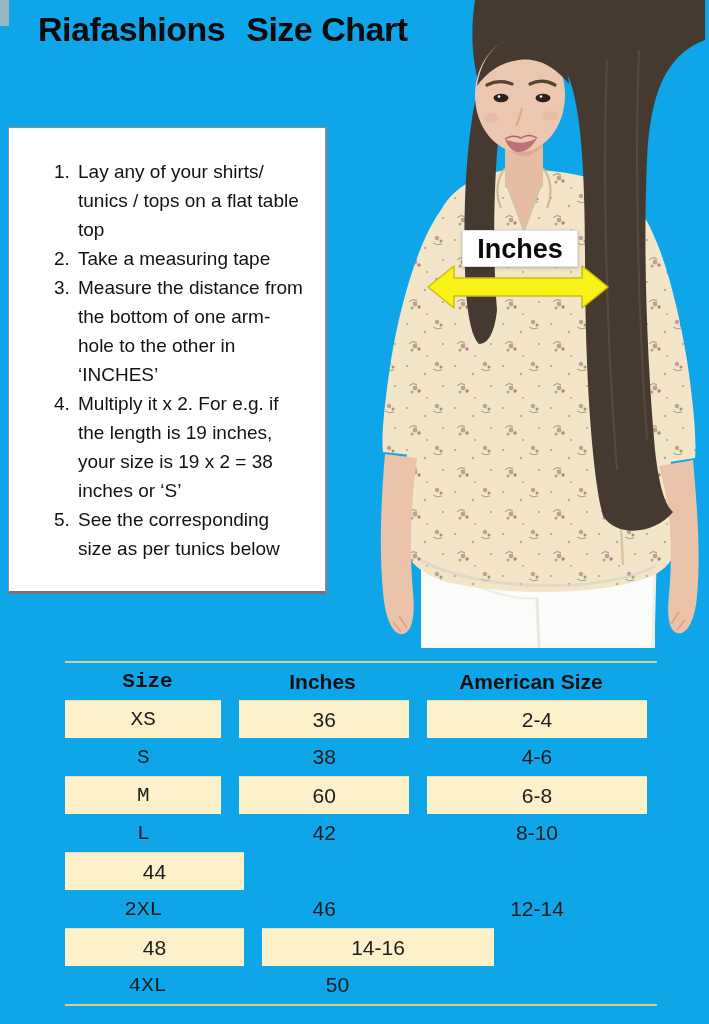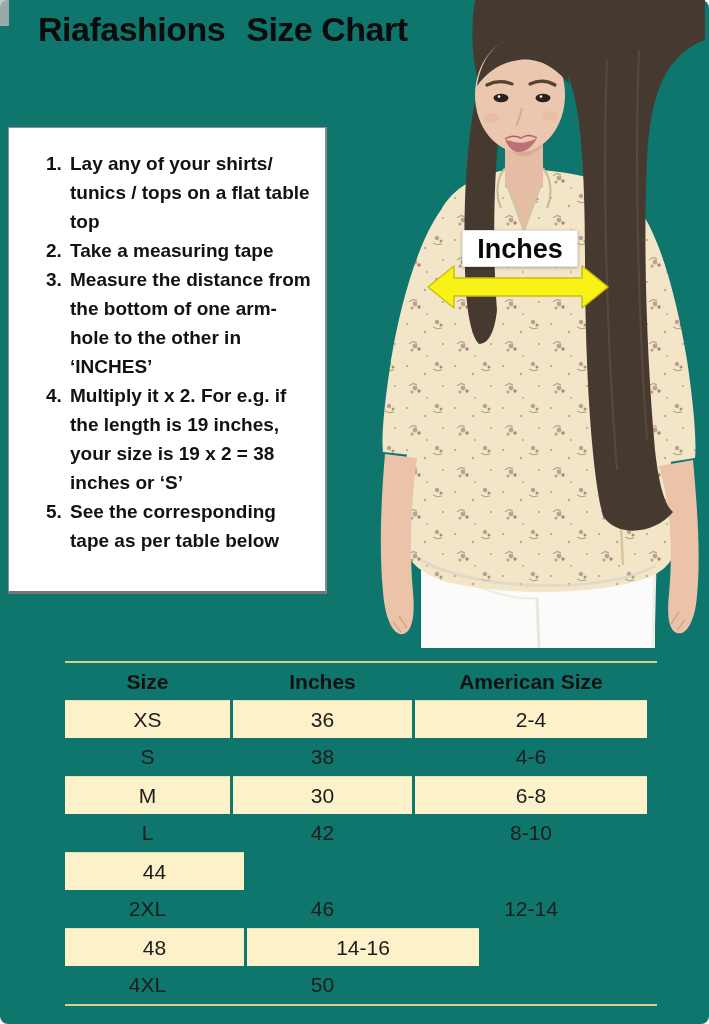--- a/index.html
+++ b/index.html
@@ -7,64 +7,64 @@
     --rule:#d5cd92;
     --arrow-fill:#f8f216;
     --arrow-stroke:#c8bd10;
   }
   *{margin:0;padding:0;box-sizing:border-box;}
   html,body{background:#ffffff;}
   body{
     width:709px;height:1024px;position:relative;overflow:hidden;
     font-family:"Liberation Sans", sans-serif;color:#111;
   }
-  .stage{position:absolute;inset:0;background:#0f766e;border-radius:8px;}
+  .stage{position:absolute;inset:0;background:#0ea5e9;}
 
   
   .artifact{position:absolute;left:0;top:0;width:9px;height:26px;background:#b9b9b9;opacity:.8;}
 
   
   .title-row{position:absolute;left:38px;top:10px;display:flex;gap:21px;align-items:baseline;}
   .title-row .t{font-size:34px;font-weight:700;color:#0b0b0b;letter-spacing:-0.5px;}
   .subtitle{position:absolute;left:28px;top:97px;font-size:19px;color:#0d0d0d;}
 
   
   .ibox{
     position:absolute;left:8px;top:127px;width:319px;height:467px;
     background:#fff;border:1px solid #8f8f8f;border-bottom:3px solid #757575;
     border-right:2px solid #8a8a8a;
     padding:13px 6px 0 12px;
   }
-  .ibox ol{margin:8px;padding-left:38px;font-weight:bold;}
+  .ibox ol{margin:16px;padding-left:38px;}
   .ibox li{
     font-size:19px;line-height:29px;color:#121212;padding-left:3px;
   }
 
   
   .photo{position:absolute;left:355px;top:0;width:354px;height:652px;}
 
   
   .inches-label{
     position:absolute;left:462px;top:230px;width:116px;height:37px;
     background:#fff;border:1px solid #e2e2e2;box-shadow:0 1px 3px rgba(0,0,0,.25);
     font-size:27px;font-weight:700;color:#0a0a0a;text-align:center;line-height:36px;
   }
   .inches-arrow{position:absolute;left:427px;top:264px;width:182px;height:46px;}
 
   
   .size-table{position:absolute;left:65px;top:661px;width:592px;}
   .rule{height:2px;background:var(--rule);width:100%;}
   .thead{display:flex;gap:3px;height:37px;align-items:center;width:582px;}
-  .trow{display:flex;gap:3px;height:38px;width:582px;}
+  .trow{display:flex;gap:18px;height:38px;width:582px;}
   .cell,.hcell{
     display:flex;align-items:center;justify-content:center;
     font-size:21px;color:#1c1c1c;
   }
   .hcell{font-weight:700;color:#111;}
-  .c0{width:165px;}
+  .c0{width:165px;font-family:Liberation Mono, monospace;}
   .c1{width:179px;}
   .c2{width:232px;}
   .trow.striped .cell{background:var(--stripe);border-top:1px solid #ecdfae;}
 </style>
 </head>
 <body>
 
 <div class="stage">
 
   <div class="artifact"></div>
@@ -74,21 +74,21 @@
     <span class="t">Size Chart</span>
   </div>
 
 
   <div class="ibox">
     <ol id="instruction-list">
         <li>Lay any of your shirts/ tunics / tops on a flat table top</li>
         <li>Take a measuring tape</li>
         <li>Measure the distance from the bottom of one arm-hole to the other in ‘INCHES’</li>
         <li>Multiply it x 2. For e.g. if the length is 19 inches, your size is 19 x 2 = 38 inches or ‘S’</li>
-        <li>See the corresponding tape as per table below</li>
+        <li>See the corresponding size as per tunics below</li>
       </ol>
   </div>
 
   <svg class="photo" viewBox="0 0 354 652" aria-hidden="true">
     <defs>
       <pattern id="floral" width="48" height="42" patternUnits="userSpaceOnUse">
         <rect width="48" height="42" fill="#f2e5c8"></rect>
         <circle cx="12" cy="10" r="2.4" fill="#c89a98"></circle>
         <circle cx="16" cy="13" r="1.7" fill="#b97f7d"></circle>
         <circle cx="9" cy="14" r="1.5" fill="#a9a67b"></circle>
@@ -190,21 +190,21 @@
           <div class="cell c1">36</div>
           <div class="cell c2">2-4</div>
         </div>
         <div class="trow">
           <div class="cell c0">S</div>
           <div class="cell c1">38</div>
           <div class="cell c2">4-6</div>
         </div>
         <div class="trow striped">
           <div class="cell c0">M</div>
-          <div class="cell c1">30</div>
+          <div class="cell c1">60</div>
           <div class="cell c2">6-8</div>
         </div>
         <div class="trow">
           <div class="cell c0">L</div>
           <div class="cell c1">42</div>
           <div class="cell c2">8-10</div>
         </div>
         <div class="trow striped">
           <div class="cell c1">44</div>
         </div>

